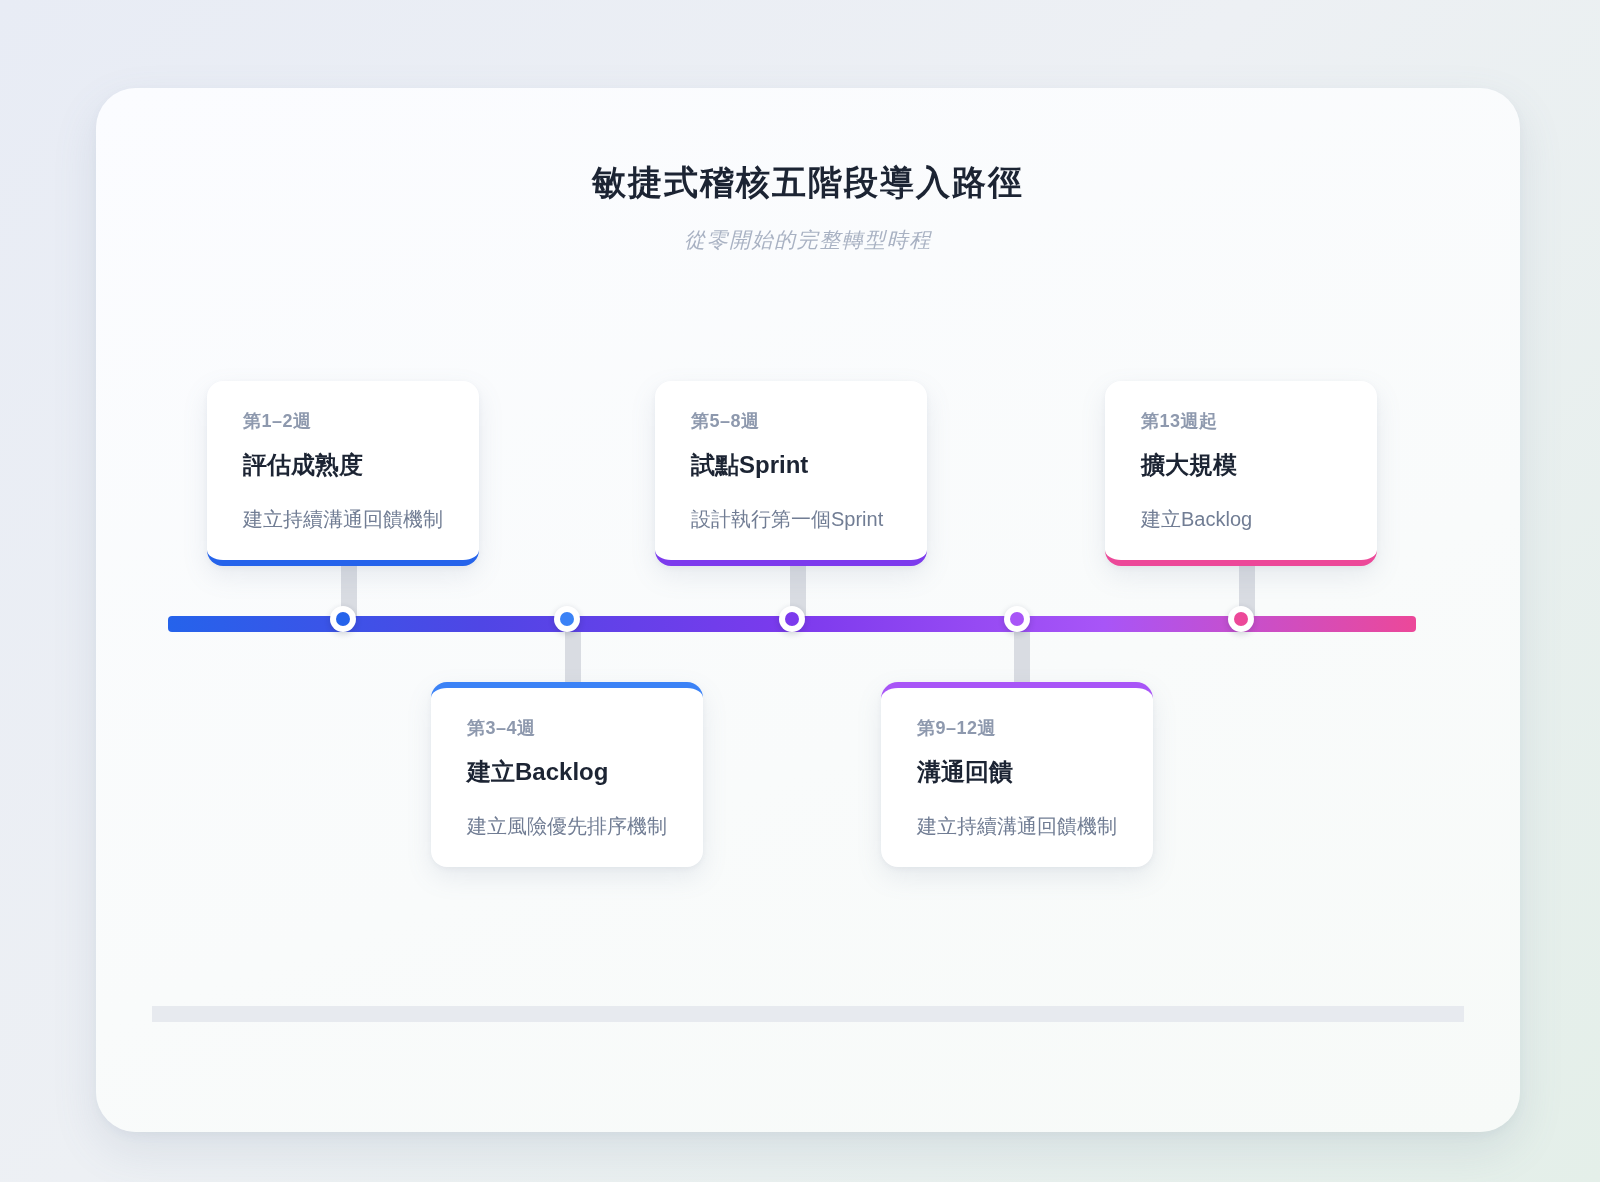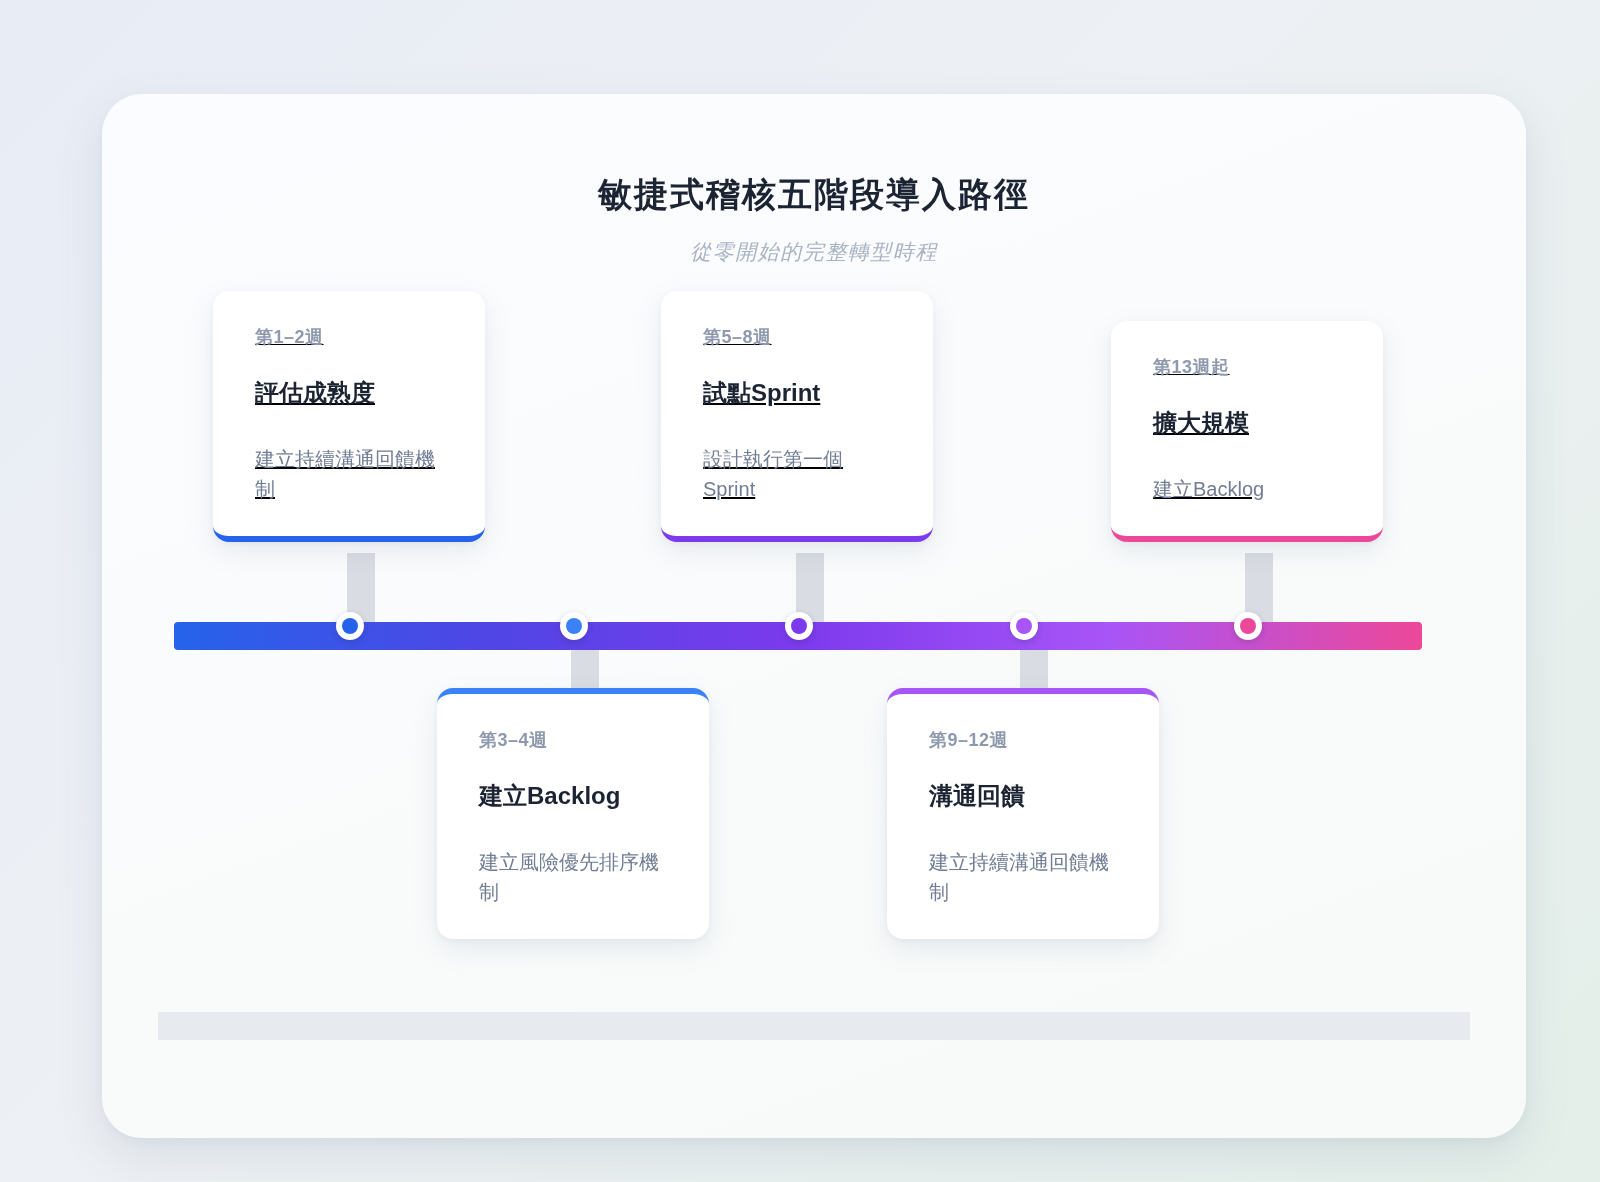--- a/index.html
+++ b/index.html
@@ -1,15 +1,15 @@
 <!DOCTYPE html>
 <html><head>
 <meta charset="utf-8">
 <style>
-  * { margin: 0; padding: 14px; box-sizing: border-box; }
+  * { margin: 0; padding: 8px; box-sizing: border-box; }
   html, body { width: 1600px; height: 1182px; overflow: hidden; }
   body {
     font-family: "Liberation Sans", "DejaVu Sans", sans-serif;
     background: linear-gradient(135deg, #e8ecf5 0%, #edf0f4 45%, #e4efe9 100%);
     position: relative;
   }
   .main-card {
     position: absolute;
     left: 88px; top: 80px;
     width: 1424px; height: 1044px;
@@ -75,26 +75,26 @@
   .d3 { left: 908px; }
   .d4 { left: 1132px; }
   .stage-card {
     position: absolute;
     width: 272px;
     background: #ffffff;
     border-radius: 16px;
     padding: 20px 28px 18px;
     box-shadow: 0 10px 26px rgba(110, 125, 155, 0.13), 0 2px 5px rgba(110, 125, 155, 0.08);
   }
-  .stage-card.above { bottom: 596px; border-bottom: 6px solid var(--accent, #888); text-decoration: underline; }
+  .stage-card.above { bottom: 566px; border-bottom: 6px solid var(--accent, #888); }
   .stage-card.below { top: 594px; border-top: 6px solid var(--accent, #888); }
   .p0 { left: 111px; }
   .p1 { left: 335px; }
   .p2 { left: 559px; }
-  .p3 { left: 785px; }
+  .p3 { left: 785px; border-radius: 17px; }
   .p4 { left: 1009px; }
   .stage-period {
     font-size: 18px; font-weight: 700;
     color: #8e99ae;
     letter-spacing: 0.5px;
   }
   .stage-title {
     font-size: 24px; font-weight: 700;
     color: #1c2433;
   }

